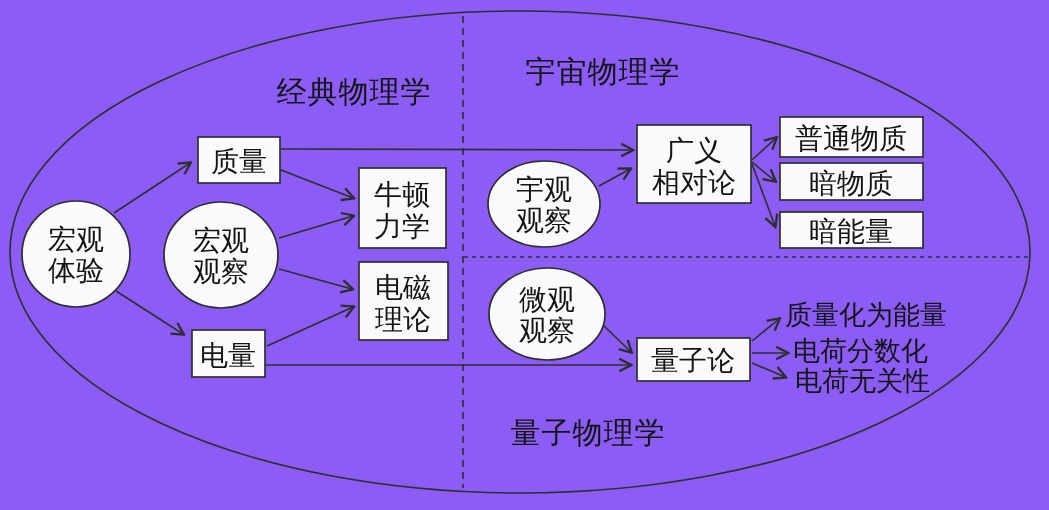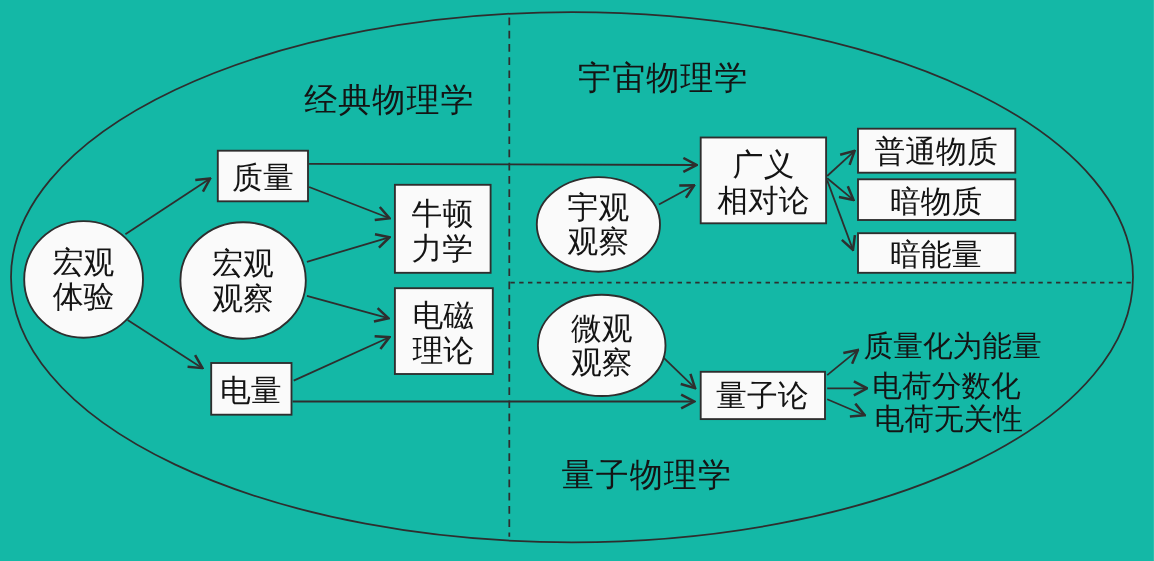--- a/index.html
+++ b/index.html
@@ -3,21 +3,21 @@
 <meta charset="utf-8">
 <style>
   html, body {
     margin: 0;
     padding: 0;
     background: #ffffff;
   }
   .stage {
     width: 1049px;
     height: 510px;
-    background: #14b8a6;
+    background: #8b5cf6;
     position: relative;
     overflow: hidden;
   }
   svg {
     display: block;
   }
   text {
     font-family: "Liberation Sans", "DejaVu Sans", sans-serif;
     fill: #141414;
   }

